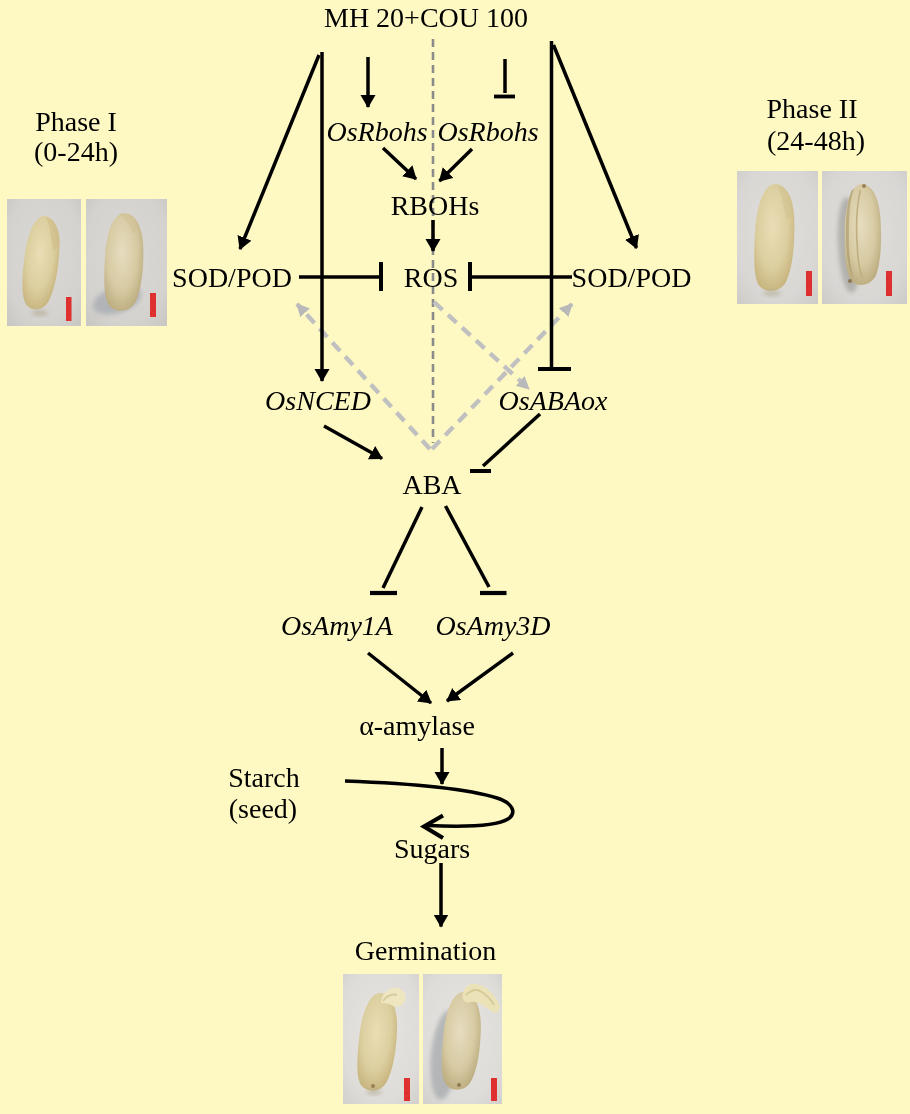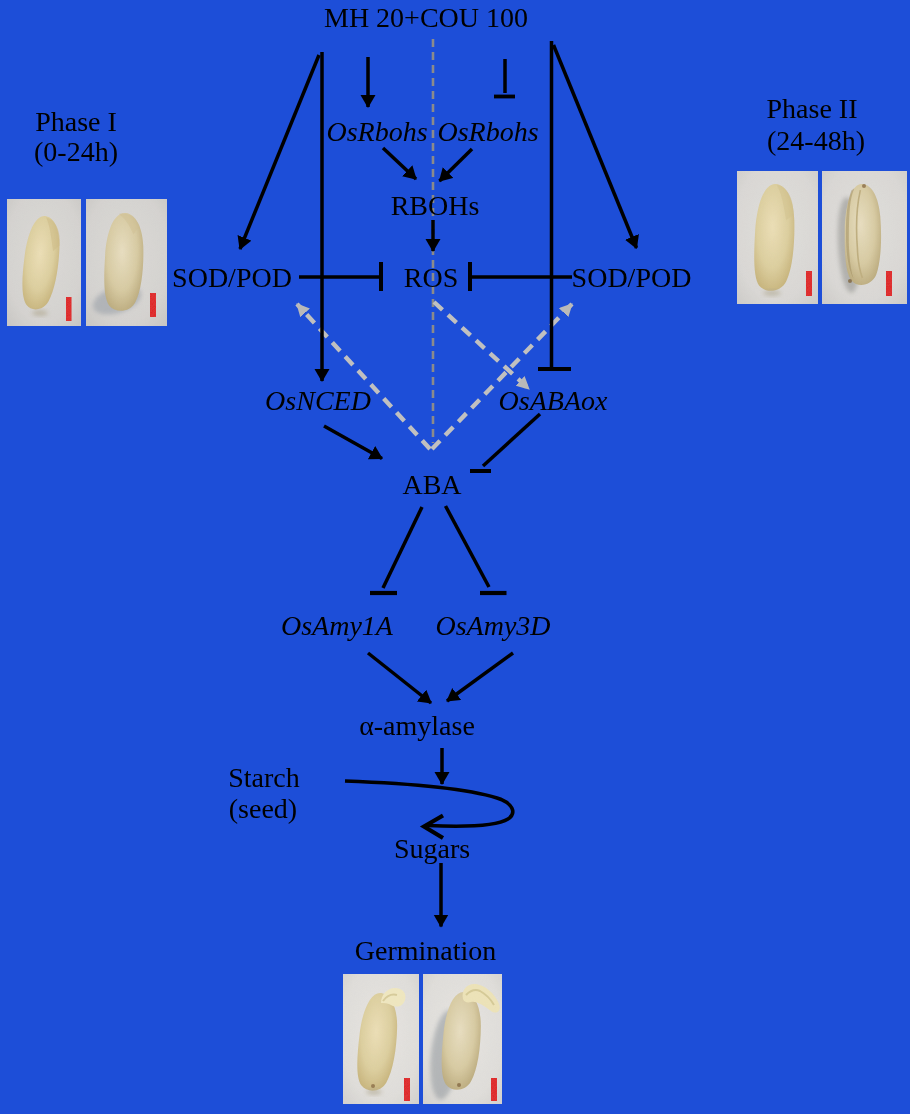--- a/index.html
+++ b/index.html
@@ -1,16 +1,16 @@
 <!DOCTYPE html>
 <html><head>
 <meta charset="utf-8">
 <style>
   html,body{margin:0;padding:0;background:#ffffff;}
-  #page{position:relative;width:910px;height:1114px;background:#1d4ed8;overflow:hidden;}
+  #page{position:relative;width:910px;height:1114px;background:#fef9c3;overflow:hidden;}
   svg{display:block;}
   text{font-family:"Liberation Serif", serif;fill:#000000;}
 </style>
 </head>
 <body>
 <div id="page">
 <svg width="910" height="1114" viewBox="0 0 910 1114">
 <defs>
   <marker id="ab" markerUnits="userSpaceOnUse" markerWidth="16" markerHeight="16" refX="12" refY="7.5" orient="auto">
     <path d="M0,0 L13,7.5 L0,15 z" fill="#000"></path>

